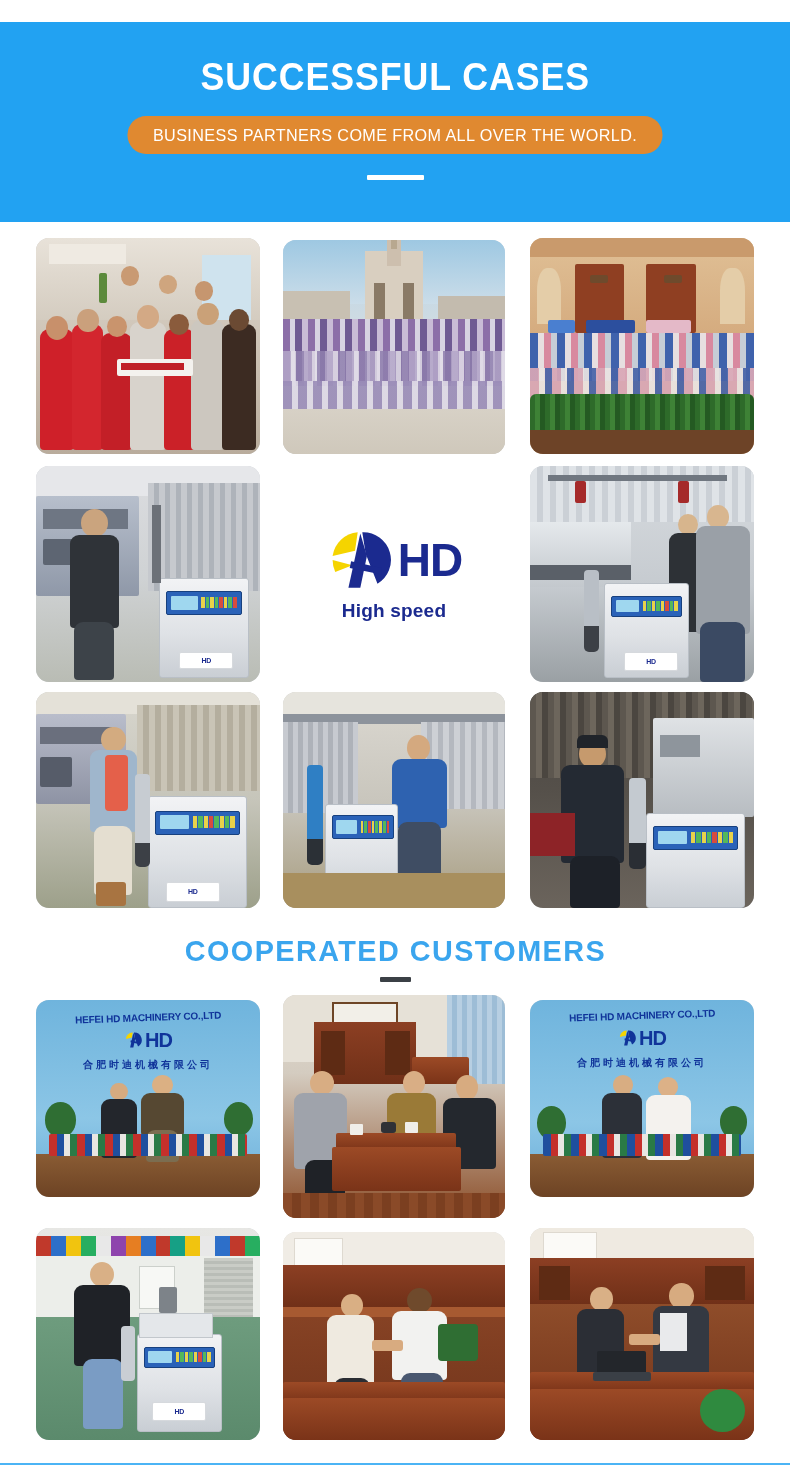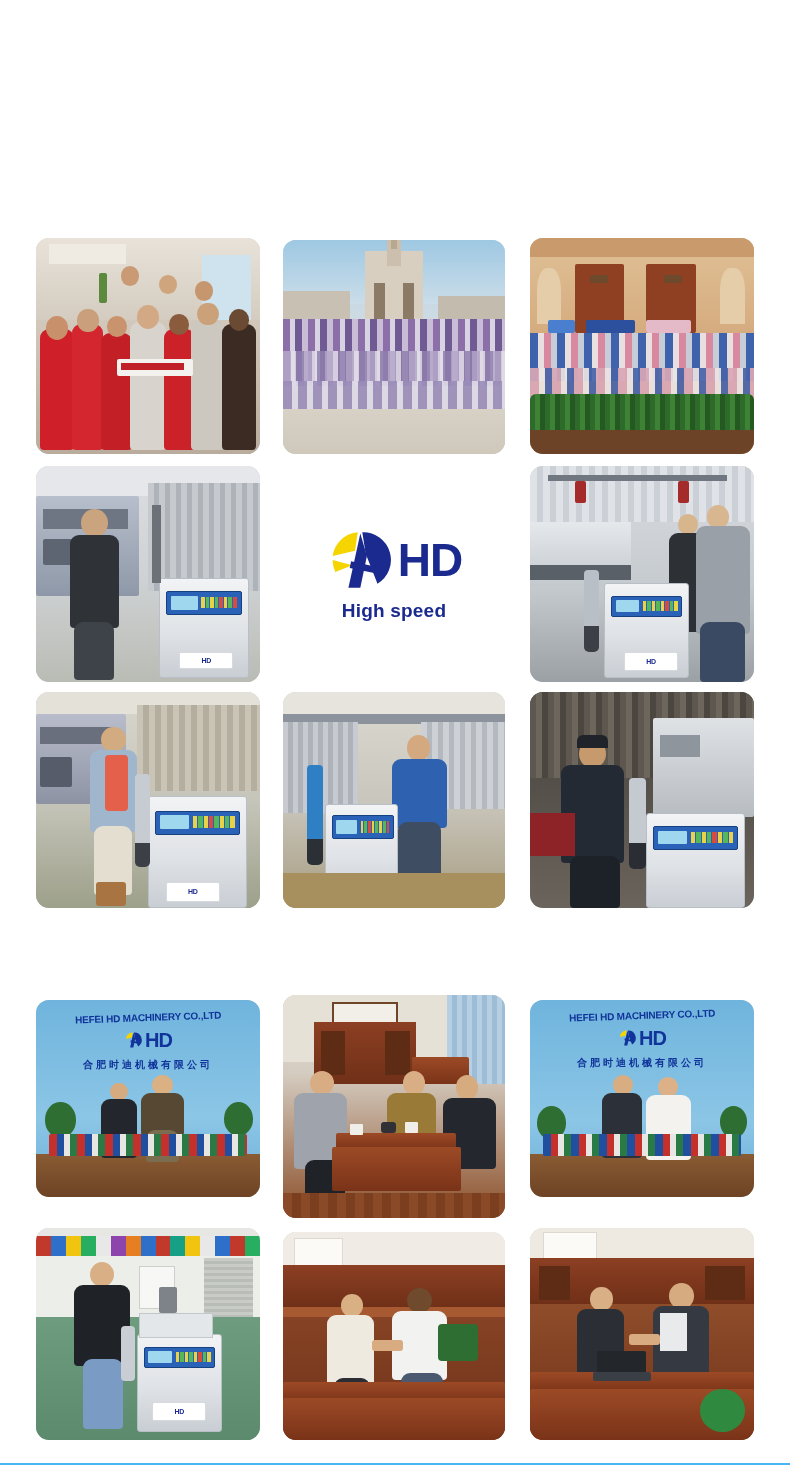--- a/index.html
+++ b/index.html
@@ -104,20 +104,25 @@
 
   .cabinet { position:absolute; background:linear-gradient(180deg,#8c3f23 0%,#703018 100%); }
   .deskwood { position:absolute; background:linear-gradient(180deg,#9c4a26 0%,#7a3318 100%); border-radius:2px; }
   .floorwood { position:absolute; background:repeating-linear-gradient(90deg,#8a4a28 0 9px,#7b3f20 9px 18px); }
 </style>
 </head>
 <body>
 
 <div class="page">
 
+  <div class="banner">
+    <div class="banner-title">SUCCESSFUL CASES</div>
+    <div class="banner-badge">BUSINESS PARTNERS COME FROM ALL OVER THE WORLD.</div>
+    <div class="banner-dash"></div>
+  </div>
 
   <div class="grid" style="left:0; top:0; width:790px; height:910px;">
 
     <div class="cell" style="left:36px; top:238px; width:224px; height:216px;">
       <div class="scene" style="background:linear-gradient(180deg,#dfd8cf 0%,#cfc5b8 45%,#b9ac9c 100%);">
         <div class="bar" style="left:0;top:0;width:100%;height:38%;background:linear-gradient(180deg,#e8e2d9,#d4ccc0);"></div>
         <div class="bar" style="left:6%;top:3%;width:34%;height:9%;background:#efeae2;"></div>
         <div class="bar" style="left:74%;top:8%;width:22%;height:30%;background:#cfe3ee;"></div>
 
         <div class="person" style="left:2%;top:42%;width:15%;height:56%;background:#cf2029;"></div>
@@ -367,20 +372,24 @@
               <i style="background:#e8d24a"></i>
           </div>
         </div>
         <div class="bar" style="left:44%;top:40%;width:8%;height:32%;background:#c4cad0;border-radius:4px;"></div>
         <div class="bar" style="left:44%;top:70%;width:8%;height:12%;background:#2a2e34;border-radius:0 0 5px 5px;"></div>
         <div class="bar" style="left:0;top:56%;width:20%;height:20%;background:#8d2327;"></div>
       </div>
     </div>
   </div>
 
+  <div class="section-heading-wrap" style="top:934px;">
+    <div class="section-heading">COOPERATED CUSTOMERS</div>
+    <div class="section-dash"></div>
+  </div>
 
   <div class="grid" style="left:0; top:0; width:790px; height:1467px;">
 
     <div class="cell" style="left:36px; top:1000px; width:224px; height:197px;">
       <div class="scene" style="background:linear-gradient(180deg,#6fb4dd 0%,#8cc6e6 60%,#7dbbe0 78%,#8a5c34 78%,#6d4324 100%);">
         <div class="wallsign" style="top:6%;">
           <div class="sign-line1">HEFEI HD MACHINERY CO.,LTD</div>
           <div class="sign-logo">
             <div class="m">
               <svg viewBox="0 0 100 100" width="18" height="18" aria-hidden="true">

